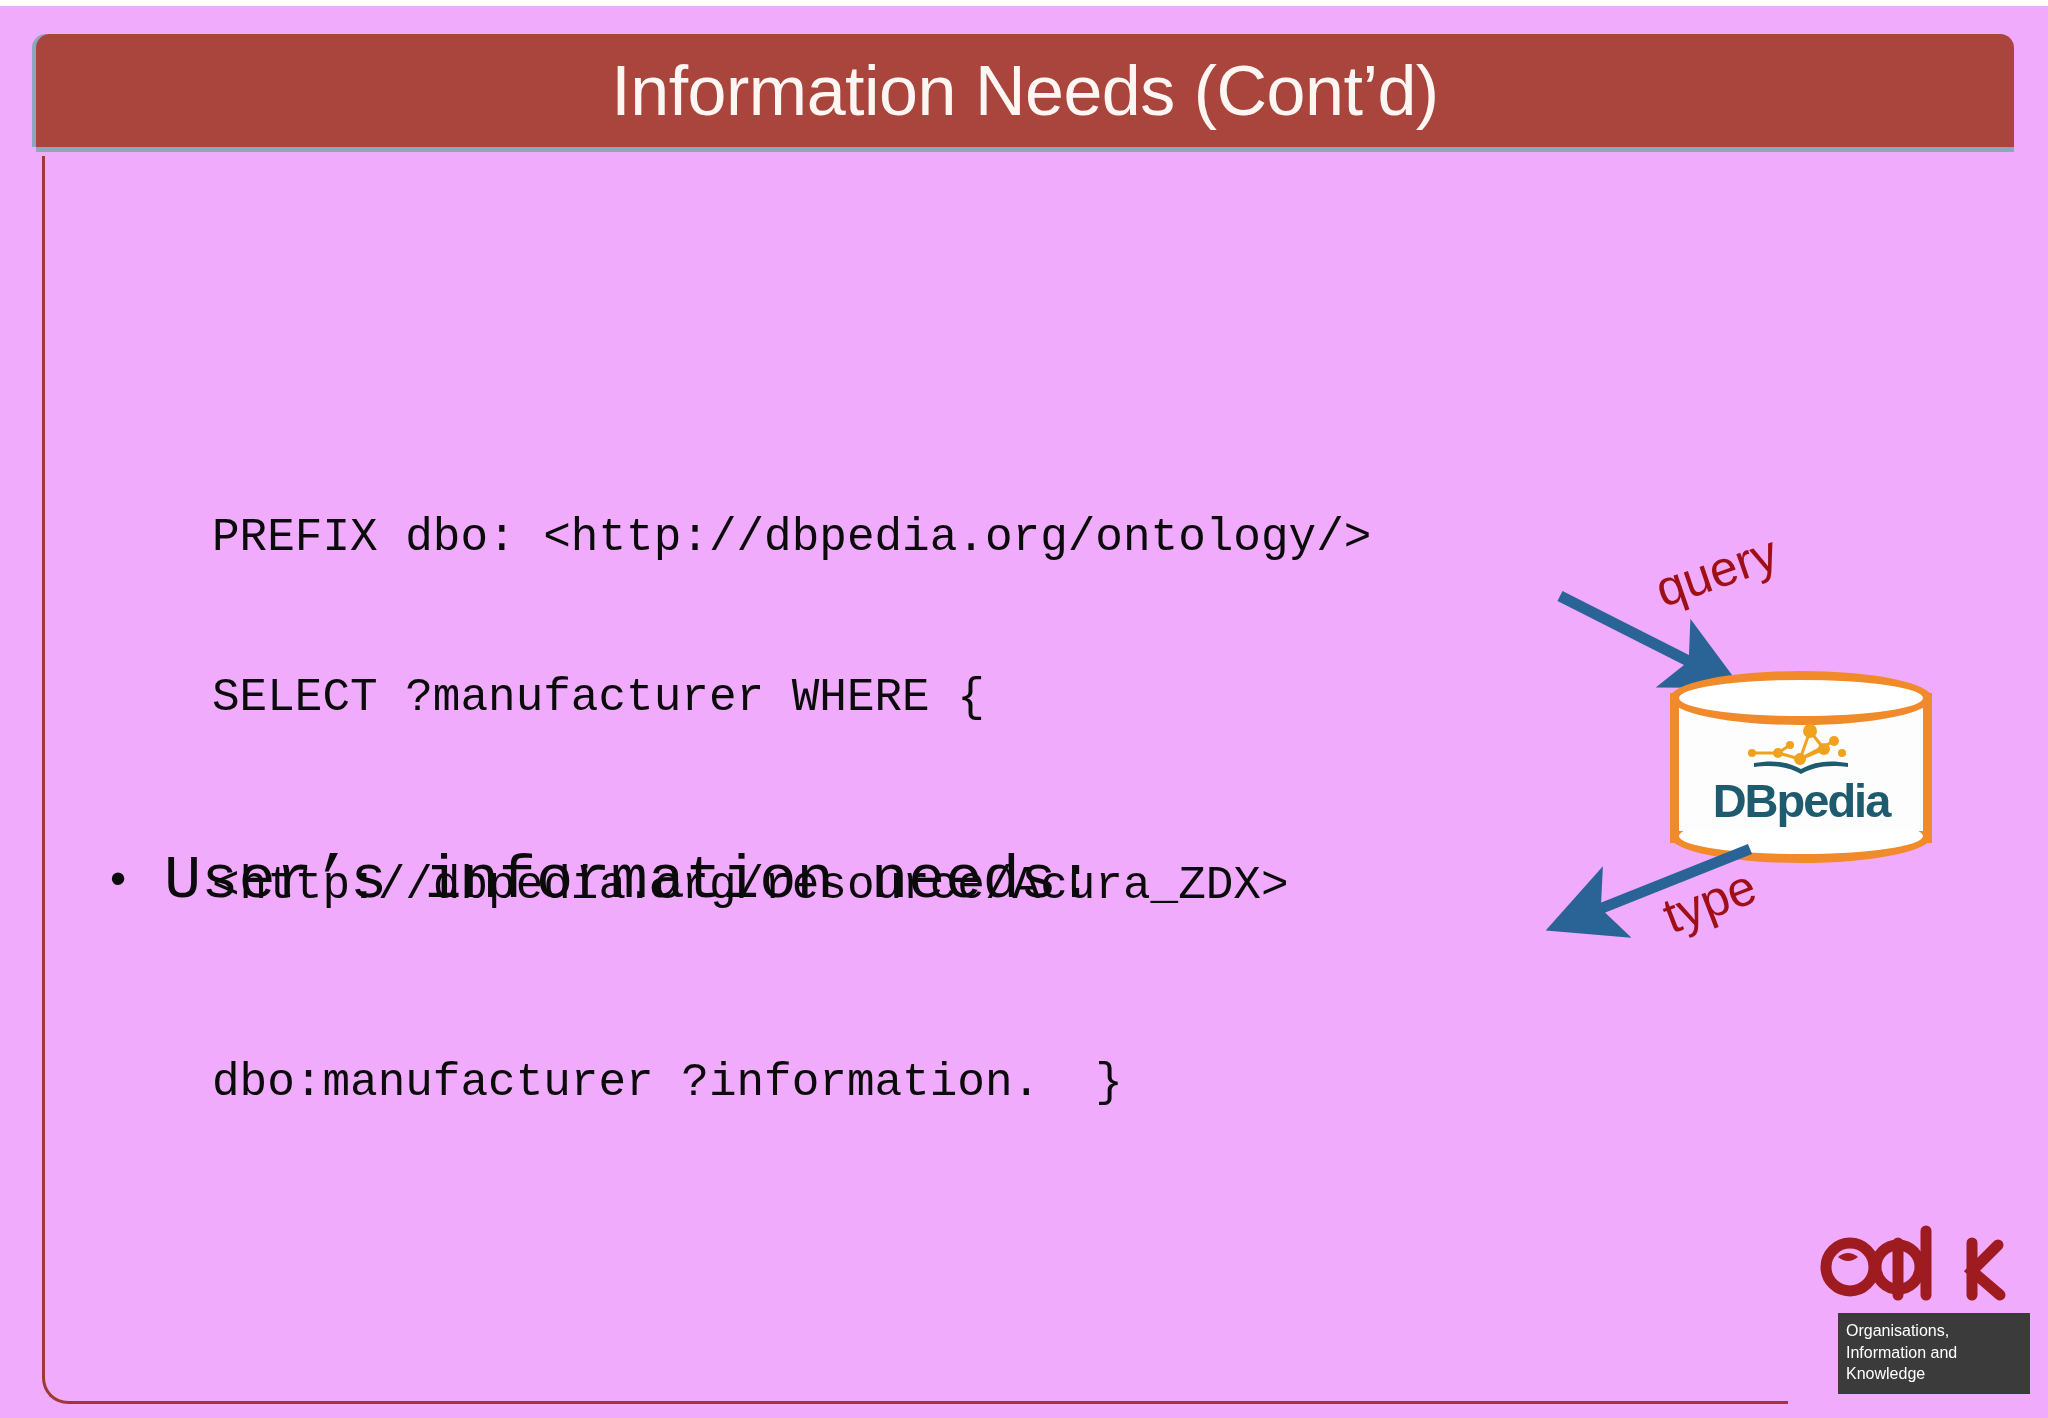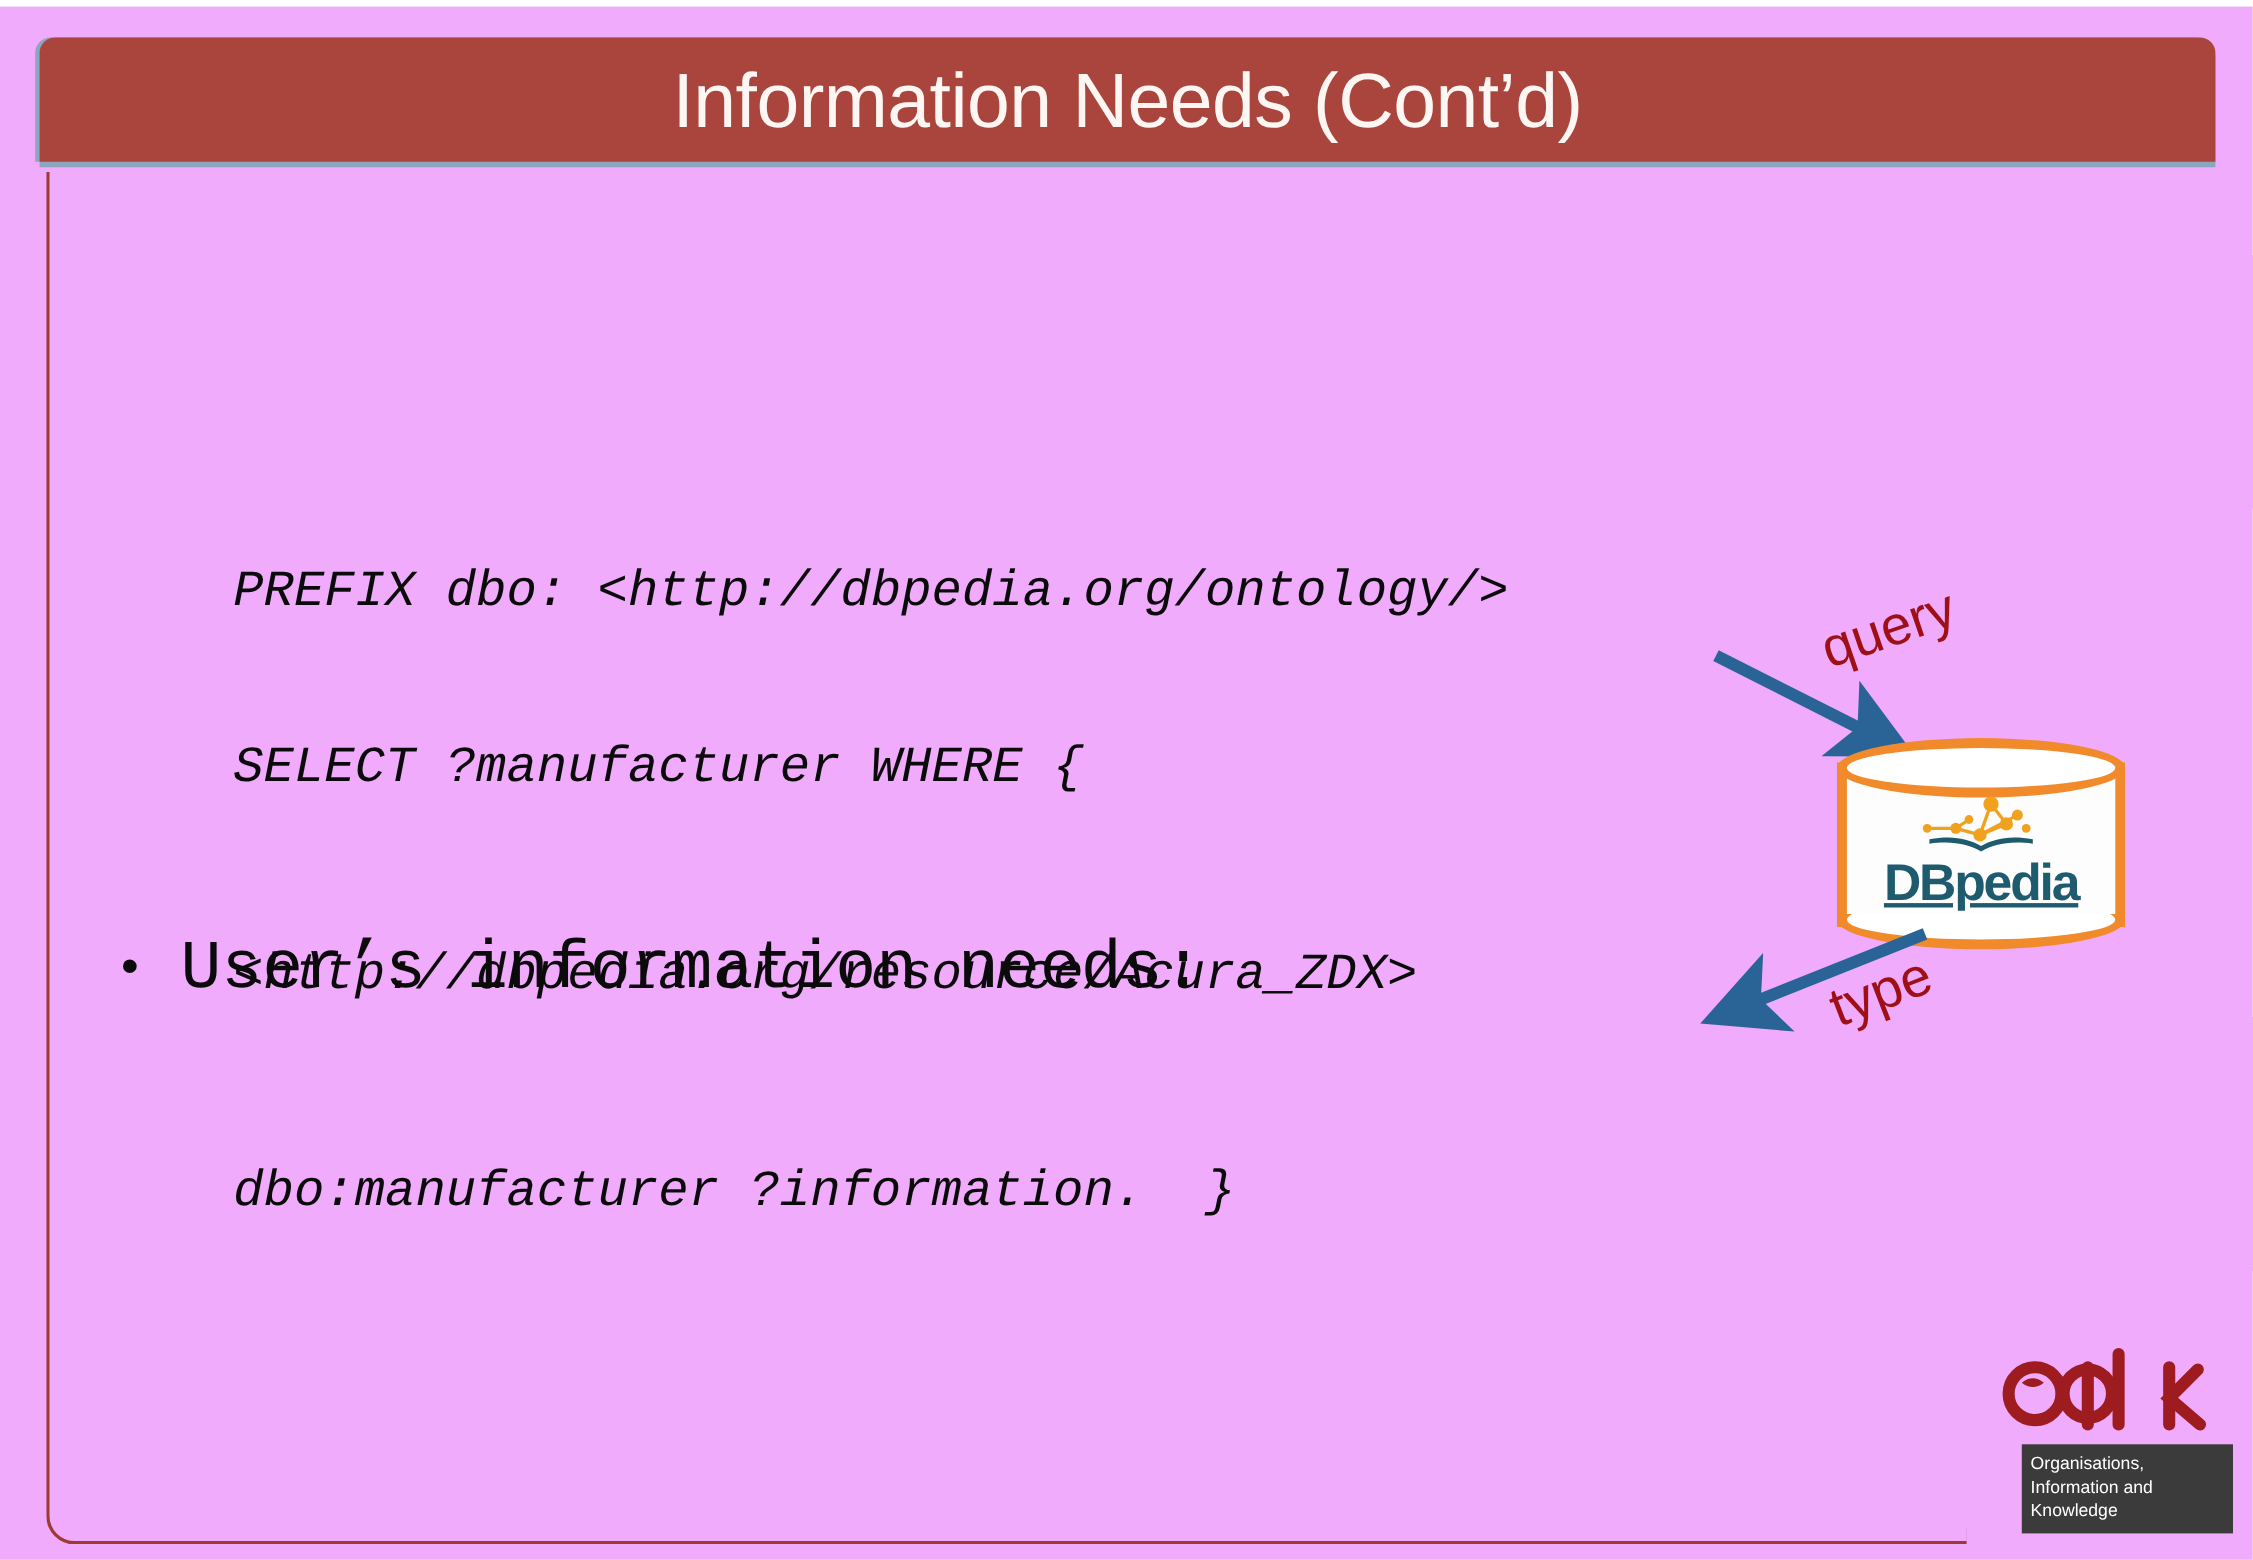--- a/index.html
+++ b/index.html
@@ -79,21 +79,21 @@
     position: absolute;
     left: 212px;
     top: 415px;
     font-family: "Liberation Mono", "DejaVu Sans Mono", monospace;
     font-size: 46px;
     line-height: 1.02;
     color: #0b0b0b;
     white-space: pre;
     letter-spacing: 0px;
   }
-  #code-block .code-line { display: block; height: 66px; font-style: italic; }
+  #code-block .code-line { display: block; height: 66px; }
   #code-block .code-line.wide { margin-top: 29px; height: 74px; }
 
   
   #bullet-section {
     position: absolute;
     left: 110px;
     top: 840px;
     width: 1420px;
     color: #0b0b0b;
   }
@@ -163,21 +163,20 @@
     text-align: center;
   }
   #db-logo-word {
     font-family: "Liberation Sans", sans-serif;
     font-size: 47px;
     font-weight: bold;
     color: #1f5b6e;
     letter-spacing: -2px;
     line-height: 1;
     margin-top: -4px;
-    text-decoration: underline;
   }
 
   
   #arrow-query-svg, #arrow-type-svg {
     position: absolute;
     overflow: visible;
   }
   #arrow-query-svg { left: 1560px; top: 590px; }
   #arrow-type-svg  { left: 1540px; top: 840px; }
 

